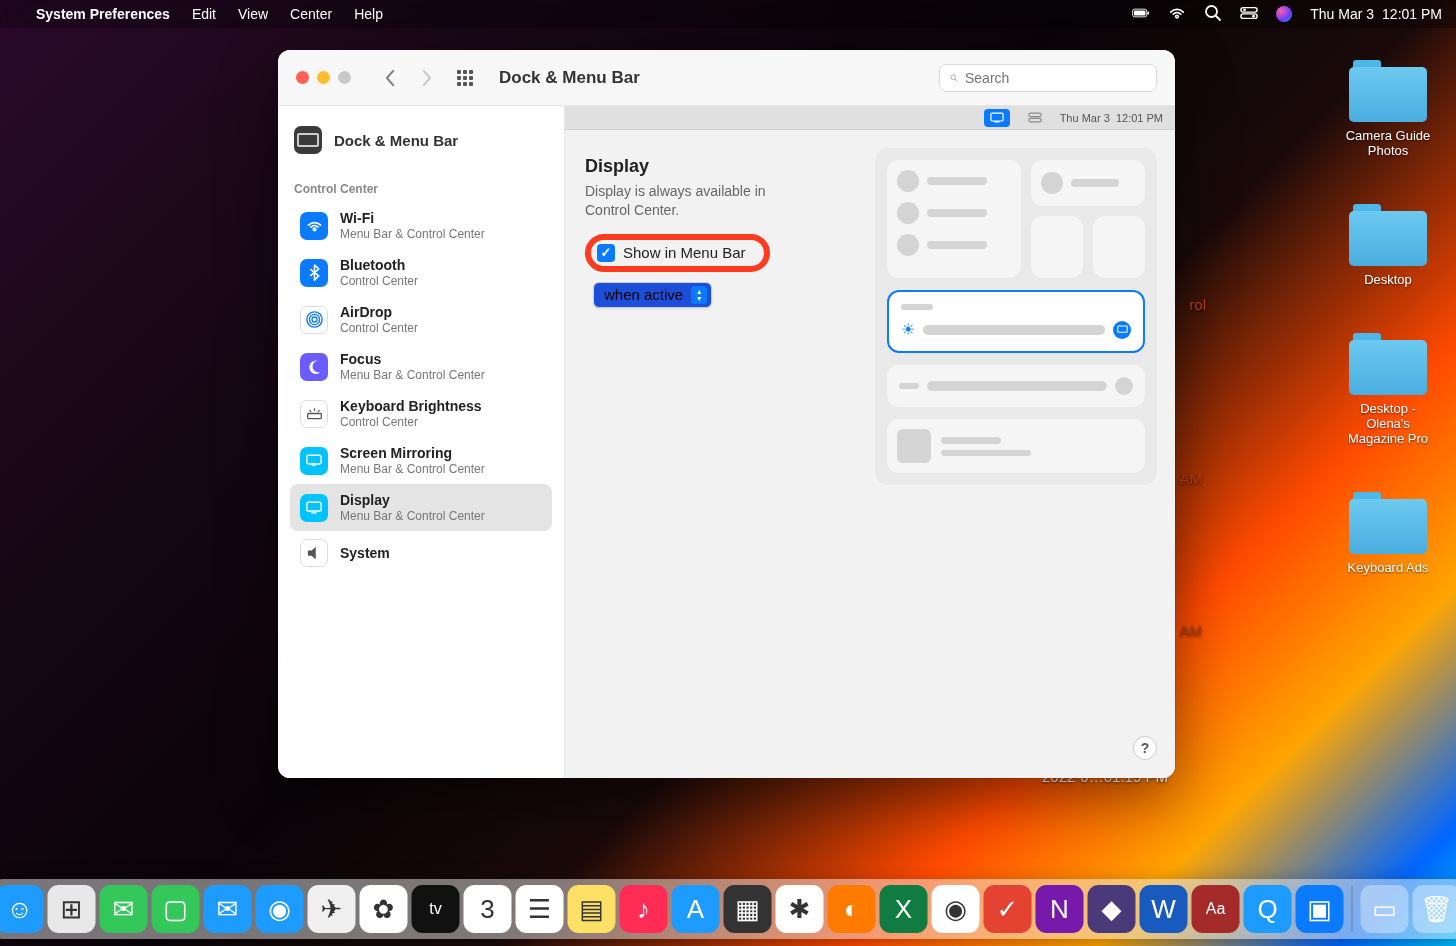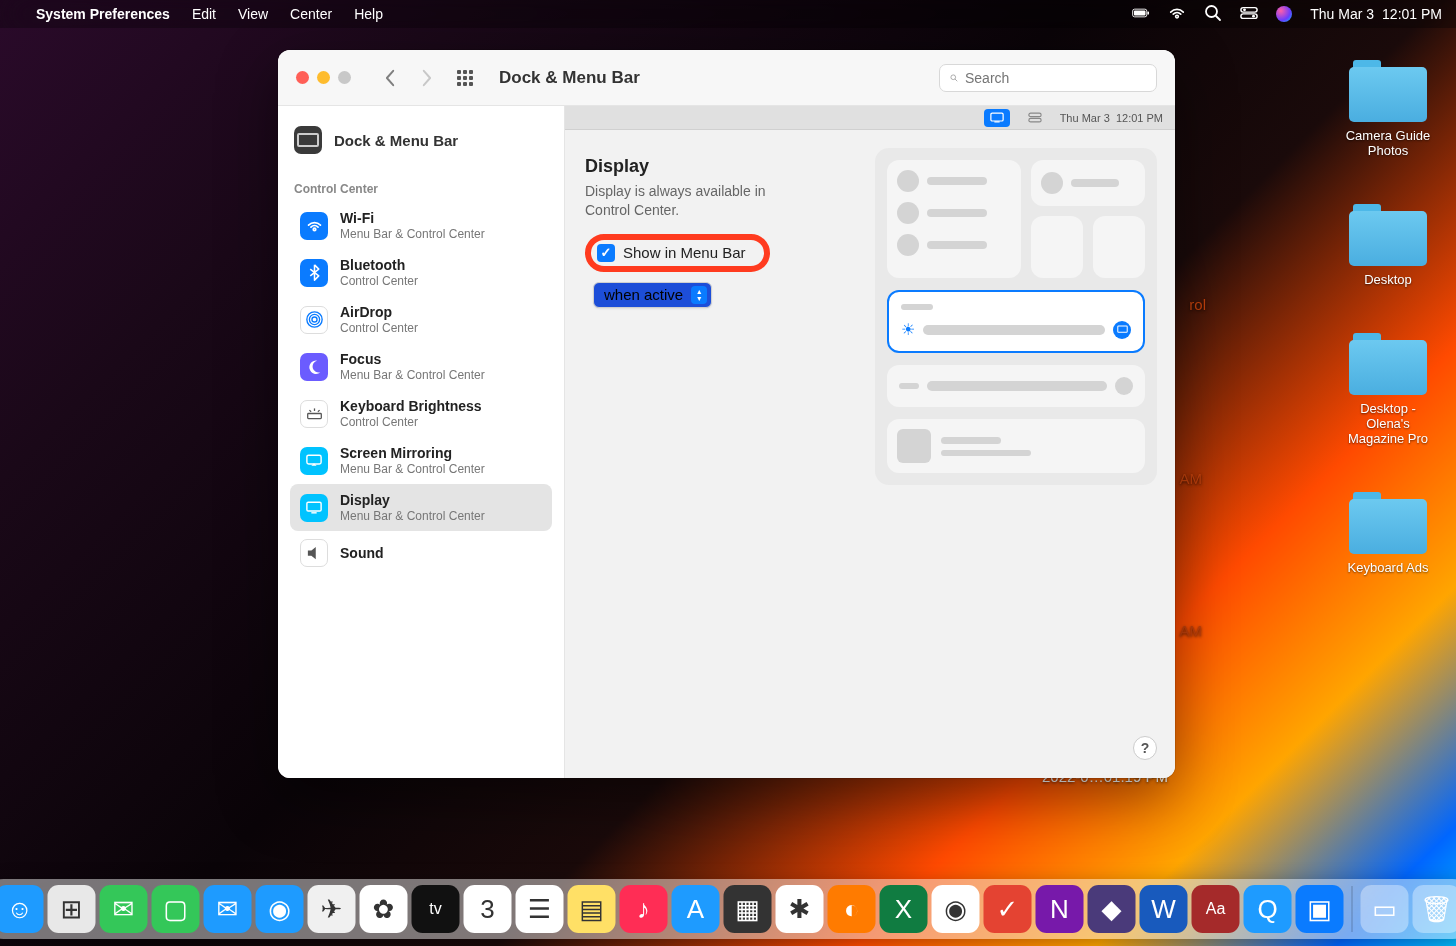--- a/index.html
+++ b/index.html
@@ -272,21 +272,21 @@
               <span class="s">Menu Bar &amp; Control Center</span>
             </div>
           </div>
           <div class="sbitem">
             <div class="sbicon" style="background:#ffffff;border:1px solid #ddd;">
               <svg viewBox="0 0 18 16" width="16" height="14">
                 <path d="M2 5v6h4l5 4V1L6 5H2z" fill="#555"></path>
               </svg>
             </div>
             <div class="sbtext">
-              <span class="t">Sound</span>
+              <span class="t">System</span>
             </div>
           </div>
         </div>
     </div>
 
     <div class="main" style="flex-direction:column">
       <div class="preview-menubar">
         <div class="pmb-icon pmb-sel">
             <svg viewBox="0 0 16 12" width="14" height="11">
               <rect x="1" y="1" width="14" height="9" rx="1.5" fill="none" stroke="#fff" stroke-width="1.4"></rect>

